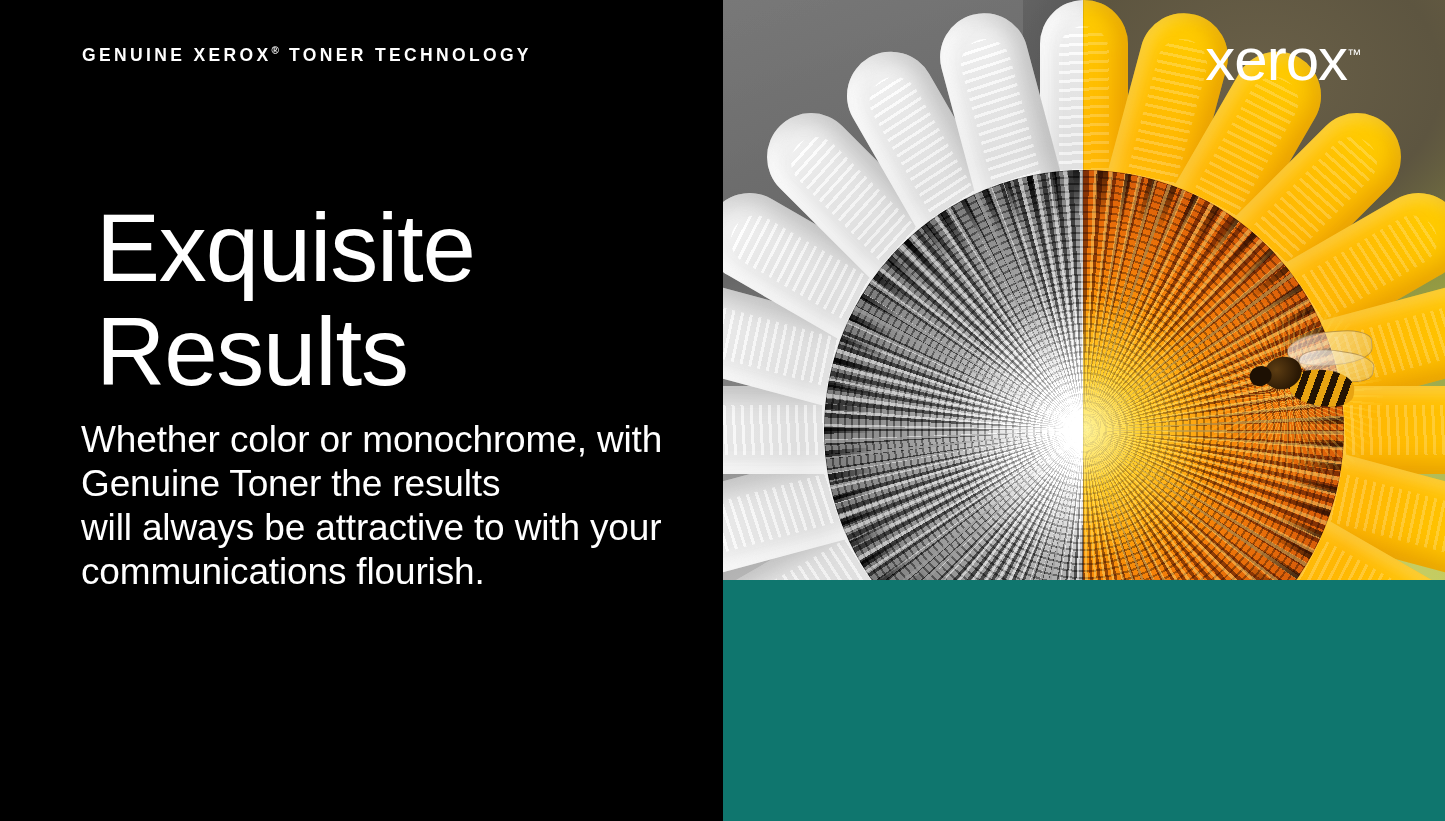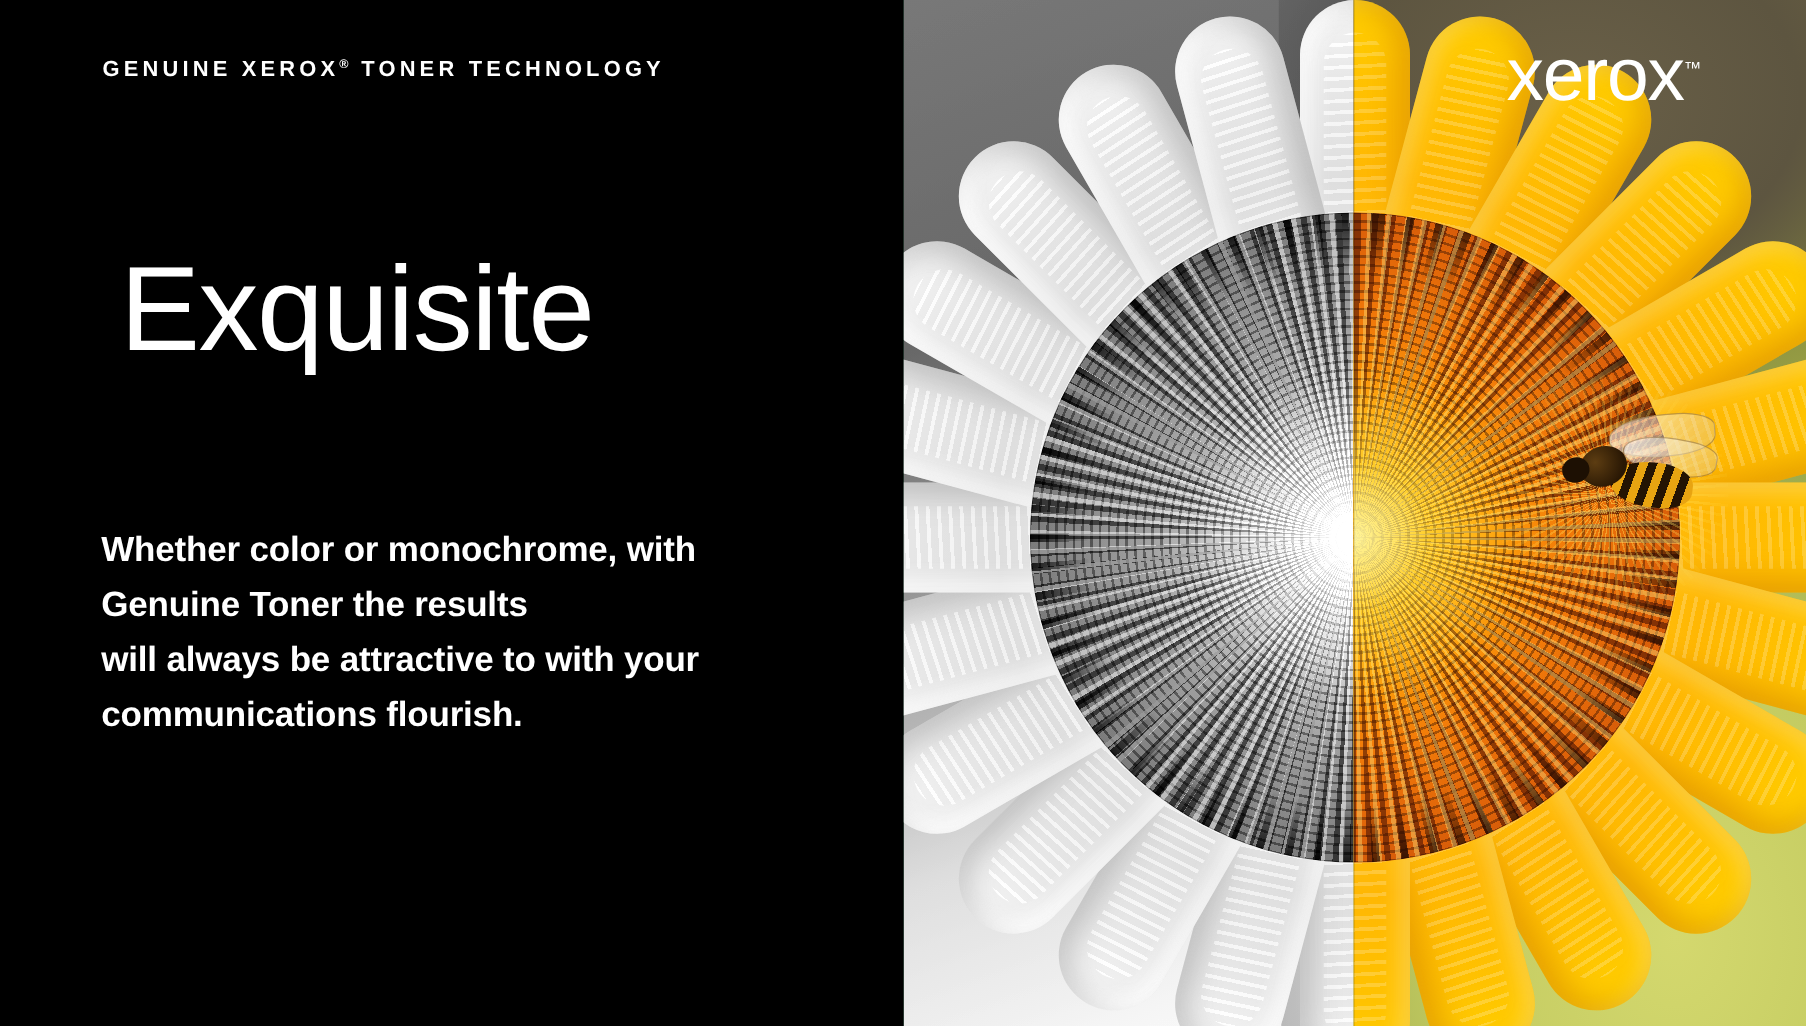--- a/index.html
+++ b/index.html
@@ -34,31 +34,31 @@
     font-size:96px;
     font-weight:300;
     line-height:104px;
     letter-spacing:-1.2px;
   }
   .headline span { display:block; }
 
   .body-copy {
     position:absolute; left:81px; top:418px;
     color:#ffffff;
-    font-size:28px;
-    font-weight:700;
+    font-size:37px;
+    font-weight:400;
     line-height:44px;
     letter-spacing:-0.15px;
   }
   .body-copy span { display:block; white-space:nowrap; }
 
   
   .image-panel {
     position:relative;
-    width:722px; height:821px;
+    width:722px; height:580px;
     flex:0 0 722px;
     overflow:hidden;
     background:#6b6146;
   }
   .half { position:absolute; top:0; height:821px; overflow:hidden; }
   .mono { left:0; width:360px; }
   .color { left:360px; width:362px; }
 
   
   .flower {
@@ -196,20 +196,21 @@
 <div class="ad">
 
   <div class="copy-panel">
 
     <div class="eyebrow"><span>GENUINE XEROX</span><span class="reg">®</span>
       <span>TONER TECHNOLOGY</span>
     </div>
 
     <h1 class="headline">
       <span>Exquisite</span>
+      <span>Results</span>
     </h1>
 
     <p class="body-copy">
       <span>Whether color or monochrome, with</span>
       <span>Genuine Toner the results</span>
       <span>will always be attractive to with your</span>
       <span>communications flourish.</span>
     </p>
   </div>
 

